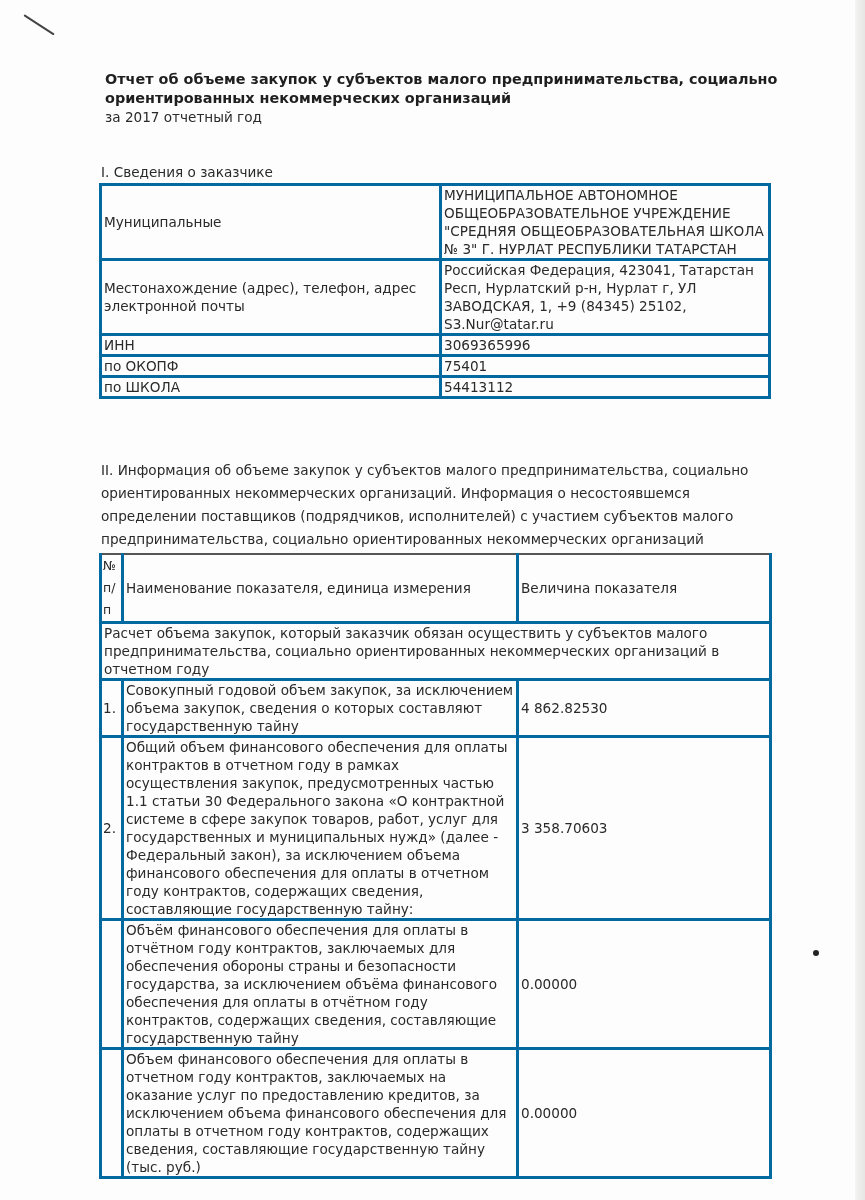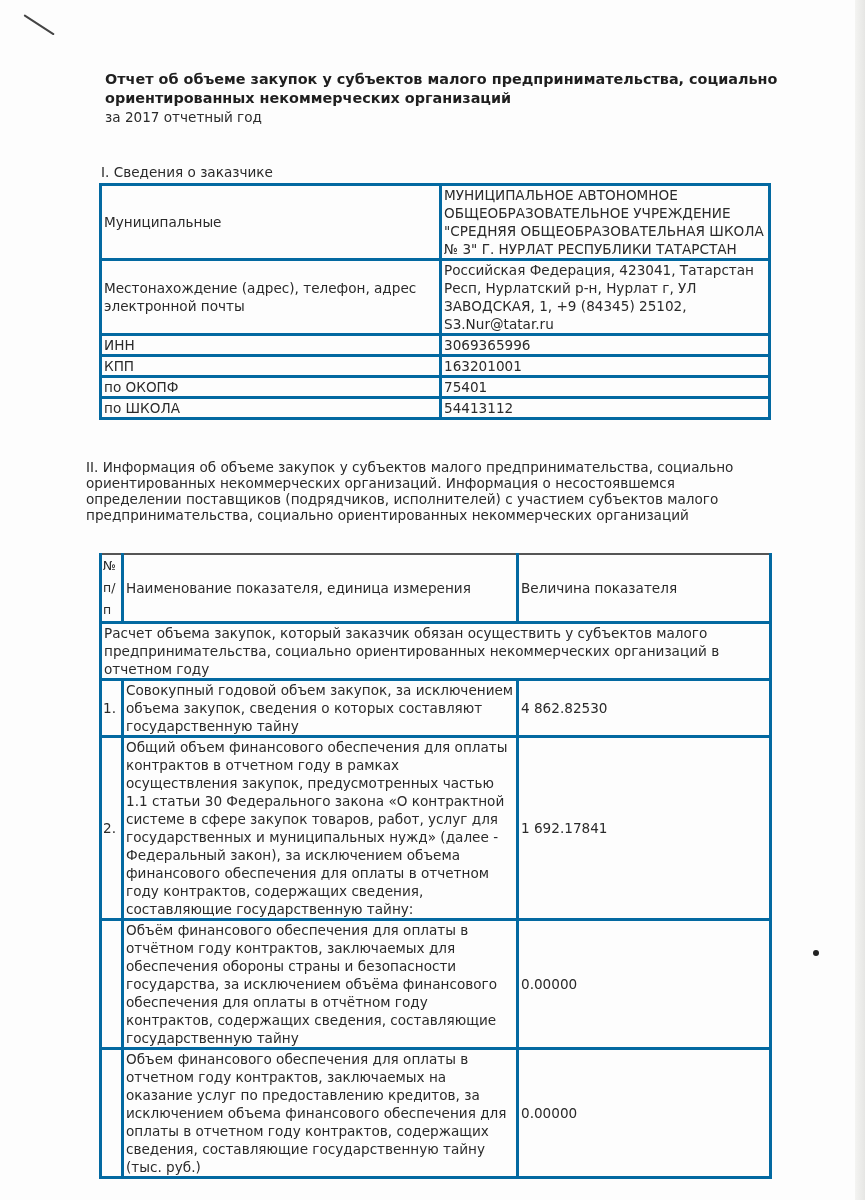--- a/index.html
+++ b/index.html
@@ -25,21 +25,21 @@
   }
   .abs { position: absolute; }
   .title {
     left: 105px; top: 70px; width: 680px;
     font-size: 14.4px; font-weight: bold; line-height: 19px; color: #1f1f1f;
     font-family: "DejaVu Sans", sans-serif;
   }
   .txt { font-size: 13.6px; line-height: 18px; }
   .year { left: 105px; top: 108px; }
   .sec1 { left: 101px; top: 163px; }
-  .sec2 { left: 86px; top: 459px; width: 680px; line-height: 16px; }
+  .sec2 { left: 101px; top: 459px; width: 680px; line-height: 23px; }
 
   table.grid {
     position: absolute; border-collapse: collapse; table-layout: fixed;
     font-size: 13.6px; line-height: 18px;
   }
   table.grid td {
     border: 3px solid #0369a1; padding: 0 2px; vertical-align: middle;
     overflow: hidden;
   }
   table.grid tr.thick-top td { border-top: 2px solid #555; }
@@ -72,24 +72,20 @@
   </tr>
   <tr style="height:73px">
     <td class="k">Местонахождение (адрес), телефон, адрес электронной почты</td>
     <td>Российская Федерация, 423041, Татарстан Респ, Нурлатский р-н, Нурлат г, УЛ ЗАВОДСКАЯ, 1, +9 (84345) 25102, S3.Nur@tatar.ru</td>
   </tr>
   <tr style="height:18px">
     <td class="k">ИНН</td>
     <td>3069365996</td>
   </tr>
   <tr style="height:18px">
-    <td class="k">КПП</td>
-    <td>163201001</td>
-  </tr>
-  <tr style="height:18px">
     <td class="k">по ОКОПФ</td>
     <td>75401</td>
   </tr>
   <tr style="height:18px">
     <td class="k">по ШКОЛА</td>
     <td>54413112</td>
   </tr>
 </tbody>
   </table>
 
@@ -111,21 +107,21 @@
     <td colspan="3">Расчет объема закупок, который заказчик обязан осуществить у субъектов малого предпринимательства, социально ориентированных некоммерческих организаций в отчетном году</td>
   </tr>
   <tr style="height:55px">
     <td class="num">1.</td>
     <td>Совокупный годовой объем закупок, за исключением объема закупок, сведения о которых составляют государственную тайну</td>
     <td>4 862.82530</td>
   </tr>
   <tr style="height:159px">
     <td class="num">2.</td>
     <td>Общий объем финансового обеспечения для оплаты контрактов в отчетном году в рамках осуществления закупок, предусмотренных частью 1.1 статьи 30 Федерального закона «О контрактной системе в сфере закупок товаров, работ, услуг для государственных и муниципальных нужд» (далее - Федеральный закон), за исключением объема финансового обеспечения для оплаты в отчетном году контрактов, содержащих сведения, составляющие государственную тайну:</td>
-    <td>1 692.17841</td>
+    <td>3 358.70603</td>
   </tr>
   <tr style="height:128px">
     <td class="num"></td>
     <td>Объём финансового обеспечения для оплаты в отчётном году контрактов, заключаемых для обеспечения обороны страны и безопасности государства, за исключением объёма финансового обеспечения для оплаты в отчётном году контрактов, содержащих сведения, составляющие государственную тайну</td>
     <td>0.00000</td>
   </tr>
   <tr style="height:111px">
     <td class="num"></td>
     <td>Объем финансового обеспечения для оплаты в отчетном году контрактов, заключаемых на оказание услуг по предоставлению кредитов, за исключением объема финансового обеспечения для оплаты в отчетном году контрактов, содержащих сведения, составляющие государственную тайну (тыс. руб.)</td>
     <td>0.00000</td>

